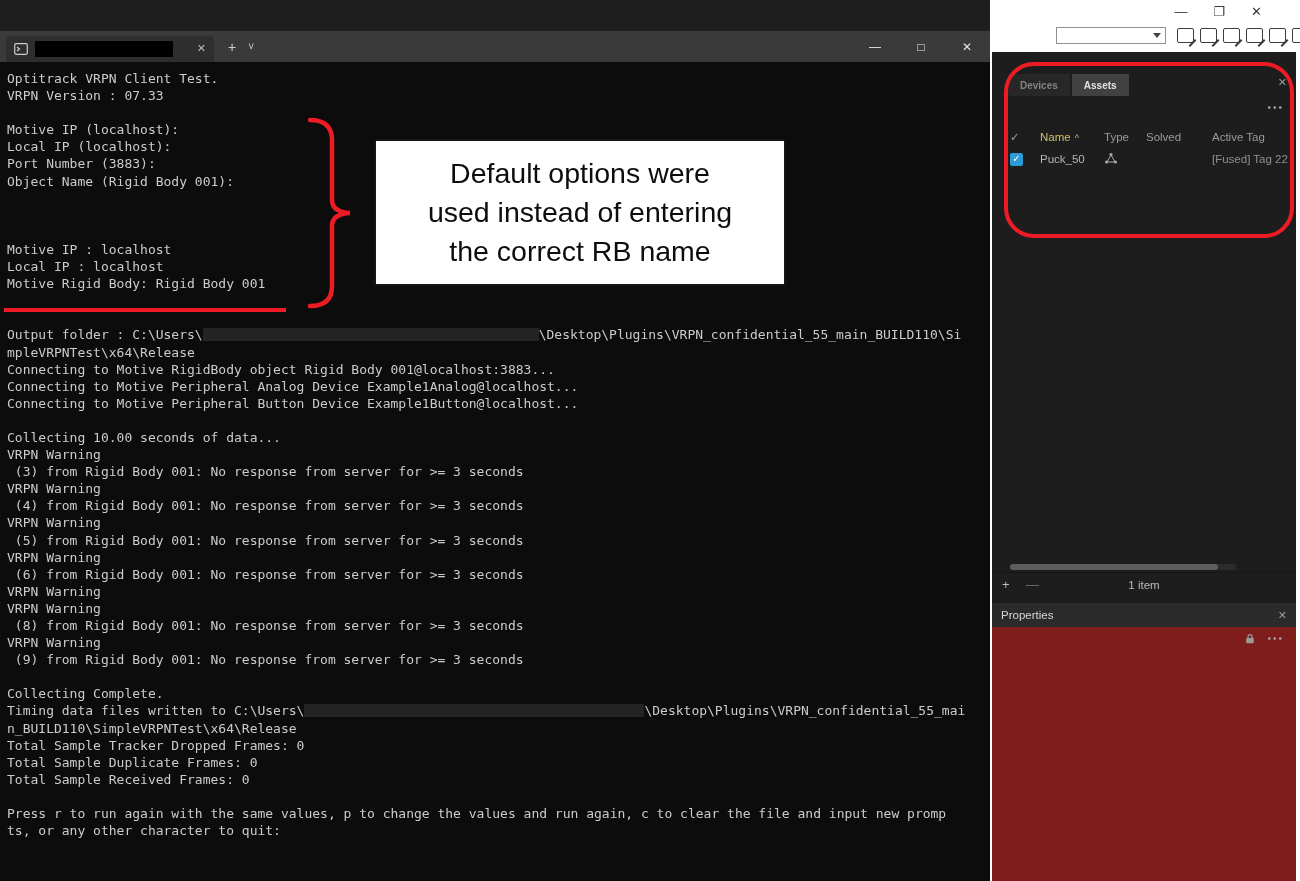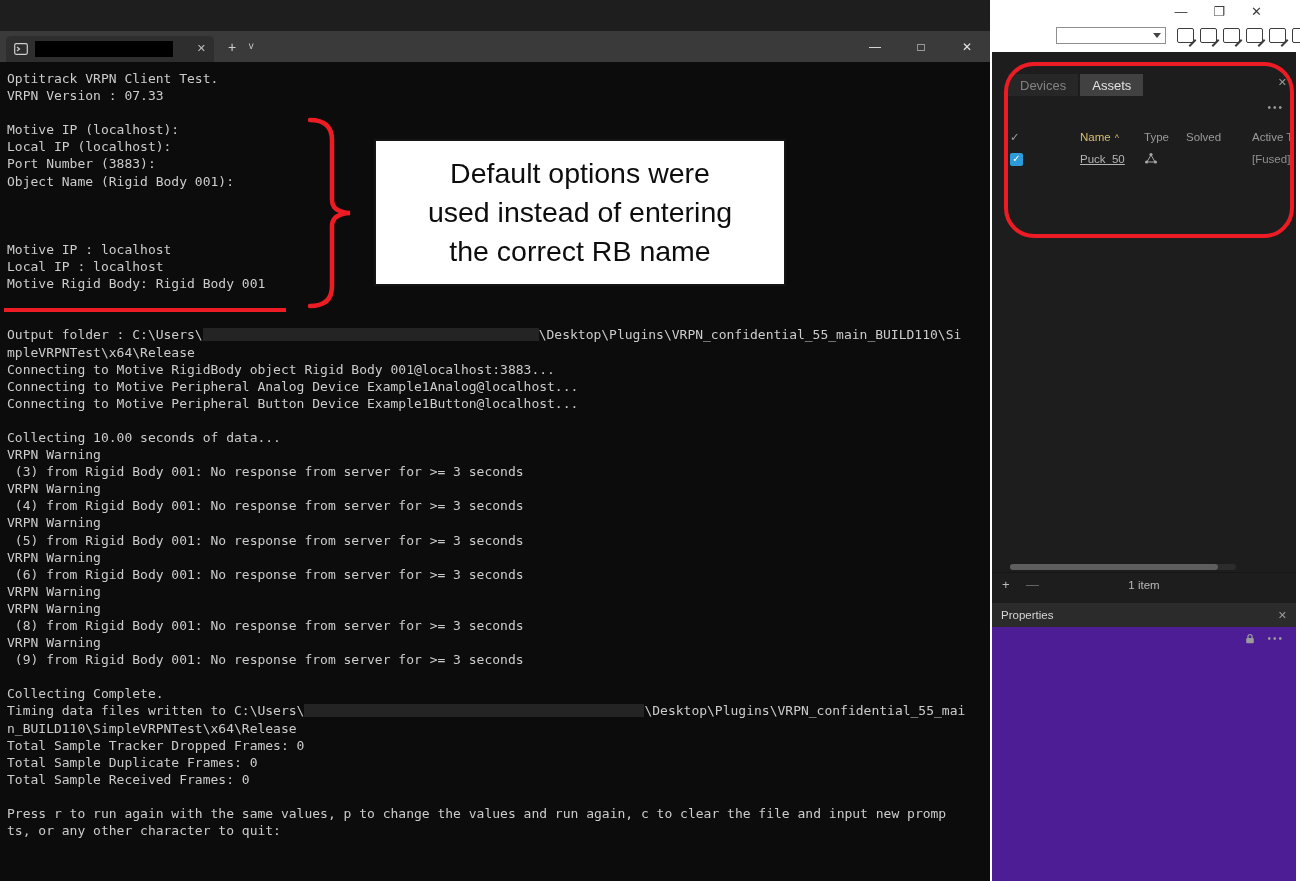--- a/index.html
+++ b/index.html
@@ -35,43 +35,43 @@
                       border-top:5px solid #444; }
   .mt-icons { display:flex; gap:6px; margin-left:4px; }
   .mt-icon { width:17px; height:15px; border:1.5px solid #3d3d3d; border-radius:2px; position:relative; background:#fff; }
   .mt-icon::after { content:""; position:absolute; right:-4px; bottom:-2px; width:9px; height:2px;
                     background:#3d3d3d; transform:rotate(-45deg); }
 
   
   .mpanel { position:absolute; left:992px; top:52px; width:304px; height:829px; background:#1d1d1d;
             color:#cfcfcf; font-size:11.5px; overflow:hidden; }
   .mp-tabs { position:absolute; left:16px; top:22px; height:22px; display:flex; gap:2px; }
-  .mp-tab { padding:0 12px; display:flex; align-items:center; font-size:13px; }
+  .mp-tab { padding:0 12px; display:flex; align-items:center; font-size:10px;font-weight:bold; }
   .mp-tab.inactive { background:#272727; color:#838383; }
   .mp-tab.active { background:#414141; color:#e2e2e2; }
   .mp-tabs-close { position:absolute; right:9px; top:24px; color:#9a9a9a; font-size:11px; }
   .mp-menurow { position:absolute; right:12px; top:50px; color:#9a9a9a; font-size:10px; letter-spacing:2px; }
   .mp-header { position:absolute; left:18px; right:2px; top:76px; height:18px; display:flex;
                align-items:center; color:#9a9a9a; font-size:11.5px; }
-  .c-check { width:30px; } .c-name { width:64px;margin-left:40px; } .c-type { width:42px; } .c-solved { width:66px; }
+  .c-check { width:30px; } .c-name { width:64px; } .c-type { width:42px; } .c-solved { width:66px; }
   .c-tag { flex:1; white-space:nowrap; overflow:hidden; }
   .mp-header .c-name { color:#d3bf6d; }
   .sortcaret { font-size:9px; margin-left:4px; color:#d3bf6d; }
   .mp-row { position:absolute; left:18px; right:2px; top:96px; height:22px; display:flex; align-items:center; }
   .checkbox { width:13px; height:13px; background:#2d9bda; border-radius:2px; color:#fff; font-size:10px;
               display:flex; align-items:center; justify-content:center; line-height:1; }
-  .mp-row .c-name { color:#b5b5b5;text-decoration:underline; }
+  .mp-row .c-name { color:#b5b5b5; }
   .mp-row .c-tag { color:#8f8f8f; }
   .mp-hscroll { position:absolute; left:18px; right:60px; top:512px; height:6px; background:#2c2c2c; border-radius:3px; }
   .mp-hthumb { width:92%; height:6px; background:#5e5e5e; border-radius:3px; }
   .mp-footer { position:absolute; left:0; right:0; top:520px; height:24px; border-top:1px solid #161616; }
   .mp-add { position:absolute; left:10px; top:4px; color:#bdbdbd; font-size:13px; }
   .mp-remove { position:absolute; left:34px; top:4px; color:#6f6f6f; font-size:13px; }
   .mp-count { position:absolute; left:0; right:0; top:6px; text-align:center; color:#b9b9b9; font-size:11.5px; }
-  .props { position:absolute; left:0; right:0; top:551px; bottom:0; background:#4c1d95; }
+  .props { position:absolute; left:0; right:0; top:551px; bottom:0; background:#7f1d1d; }
   .props-header { height:24px; background:#2b2b2b; display:flex; align-items:center; padding:0 9px; }
   .props-title { color:#d6d6d6; font-size:11.5px; }
   .props-close { margin-left:auto; color:#9a9a9a; font-size:11px; }
   .props-toolbar { height:22px; display:flex; align-items:center; justify-content:flex-end; gap:12px; padding-right:12px; }
   .props-dots { color:#9a9a9a; font-size:10px; letter-spacing:2px; }
 
   
   .callout { position:absolute; left:374px; top:139px; width:412px; height:147px; background:#ffffff;
              border:2px solid #151515; display:flex; flex-direction:column; align-items:center;
              justify-content:center; z-index:30; }

